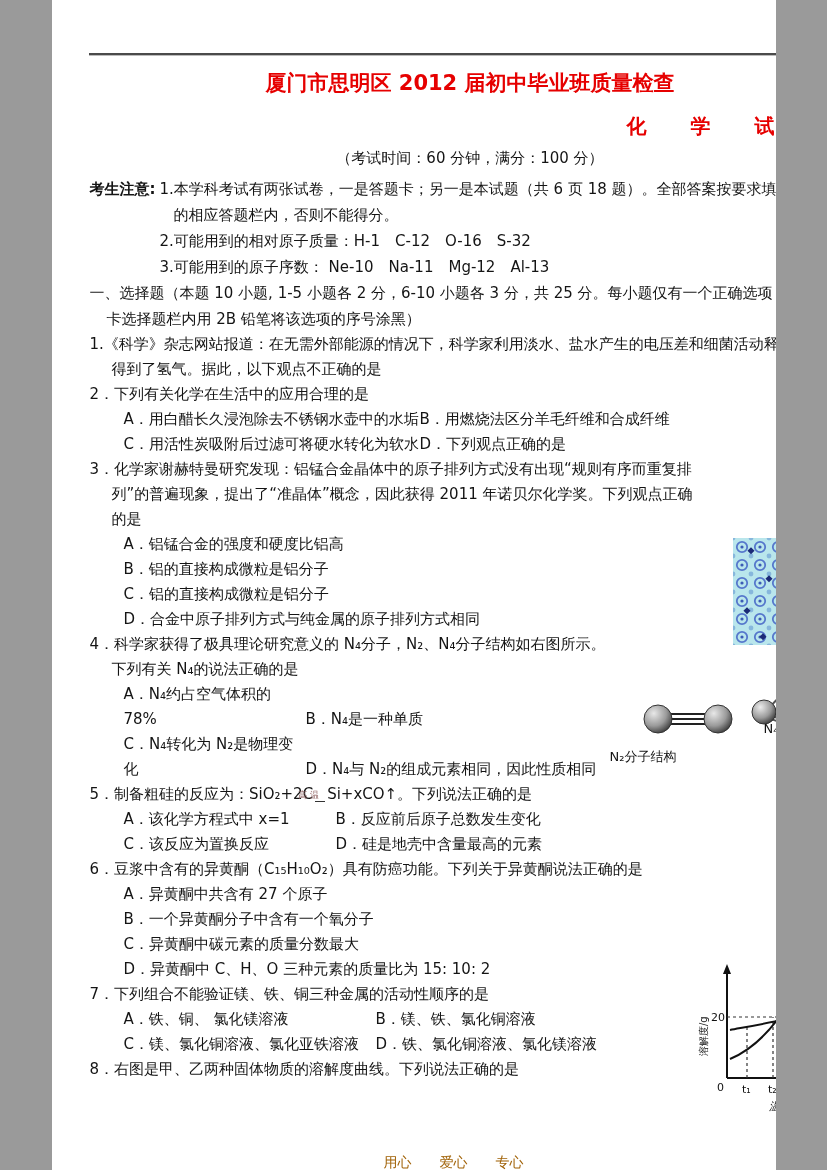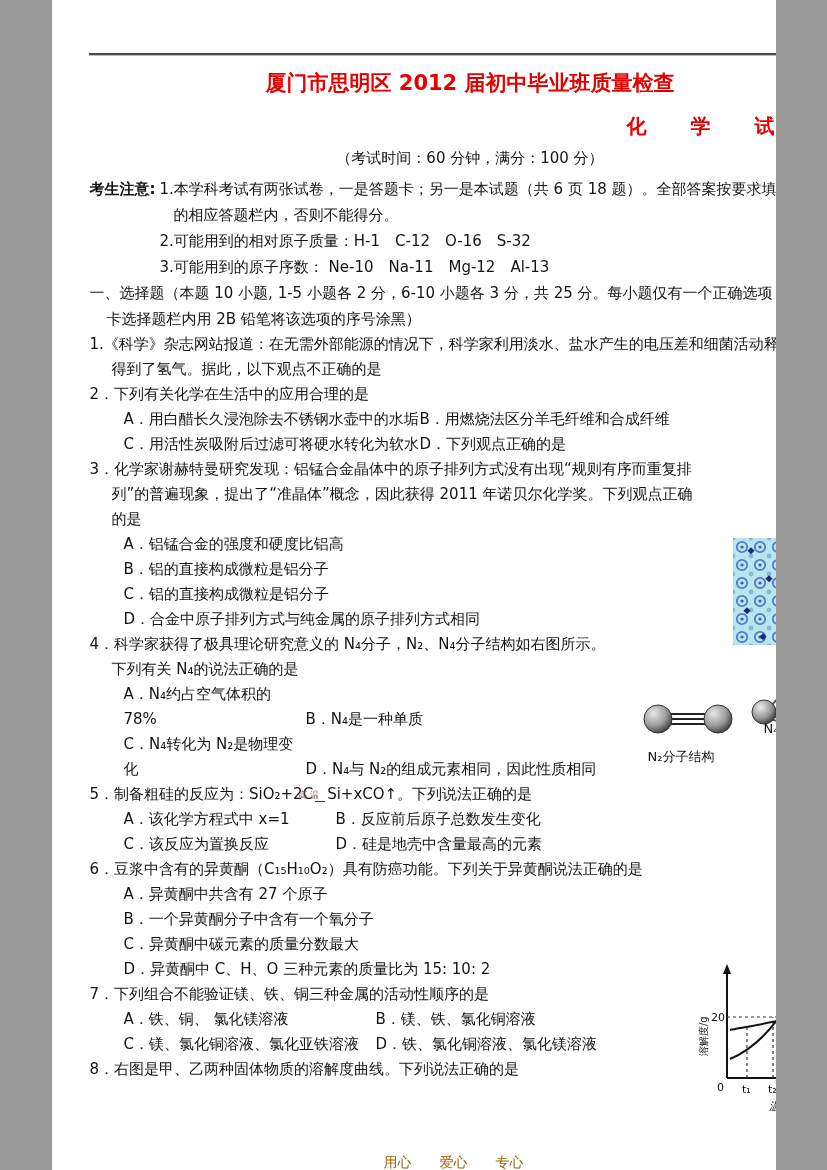--- a/index.html
+++ b/index.html
@@ -157,21 +157,21 @@
       </defs>
       <g stroke="#222" stroke-width="2">
         <line x1="26" y1="20" x2="70" y2="20"></line>
         <line x1="26" y1="25" x2="70" y2="25"></line>
         <line x1="26" y1="30" x2="70" y2="30"></line>
       </g>
       <circle cx="18" cy="25" r="14" fill="url(#sph)" stroke="#333" stroke-width="1"></circle>
       <circle cx="78" cy="25" r="14" fill="url(#sph)" stroke="#333" stroke-width="1"></circle>
     </svg>
   </div>
-  <div class="fig-label" style="left:596px;top:748px;">N₂分子结构</div>
+  <div class="fig-label" style="left:558px;top:748px;">N₂分子结构</div>
 
   <div class="figure" style="left:698px;top:652px;">
     <svg width="118" height="98" xmlns="http://www.w3.org/2000/svg">
       <defs>
         <radialGradient id="sph2" cx="35%" cy="30%" r="75%">
           <stop offset="0%" stop-color="#ececec"></stop>
             <stop offset="60%" stop-color="#9a9a9a"></stop>
             <stop offset="100%" stop-color="#3a3a3a"></stop>
         </radialGradient>
       </defs>

